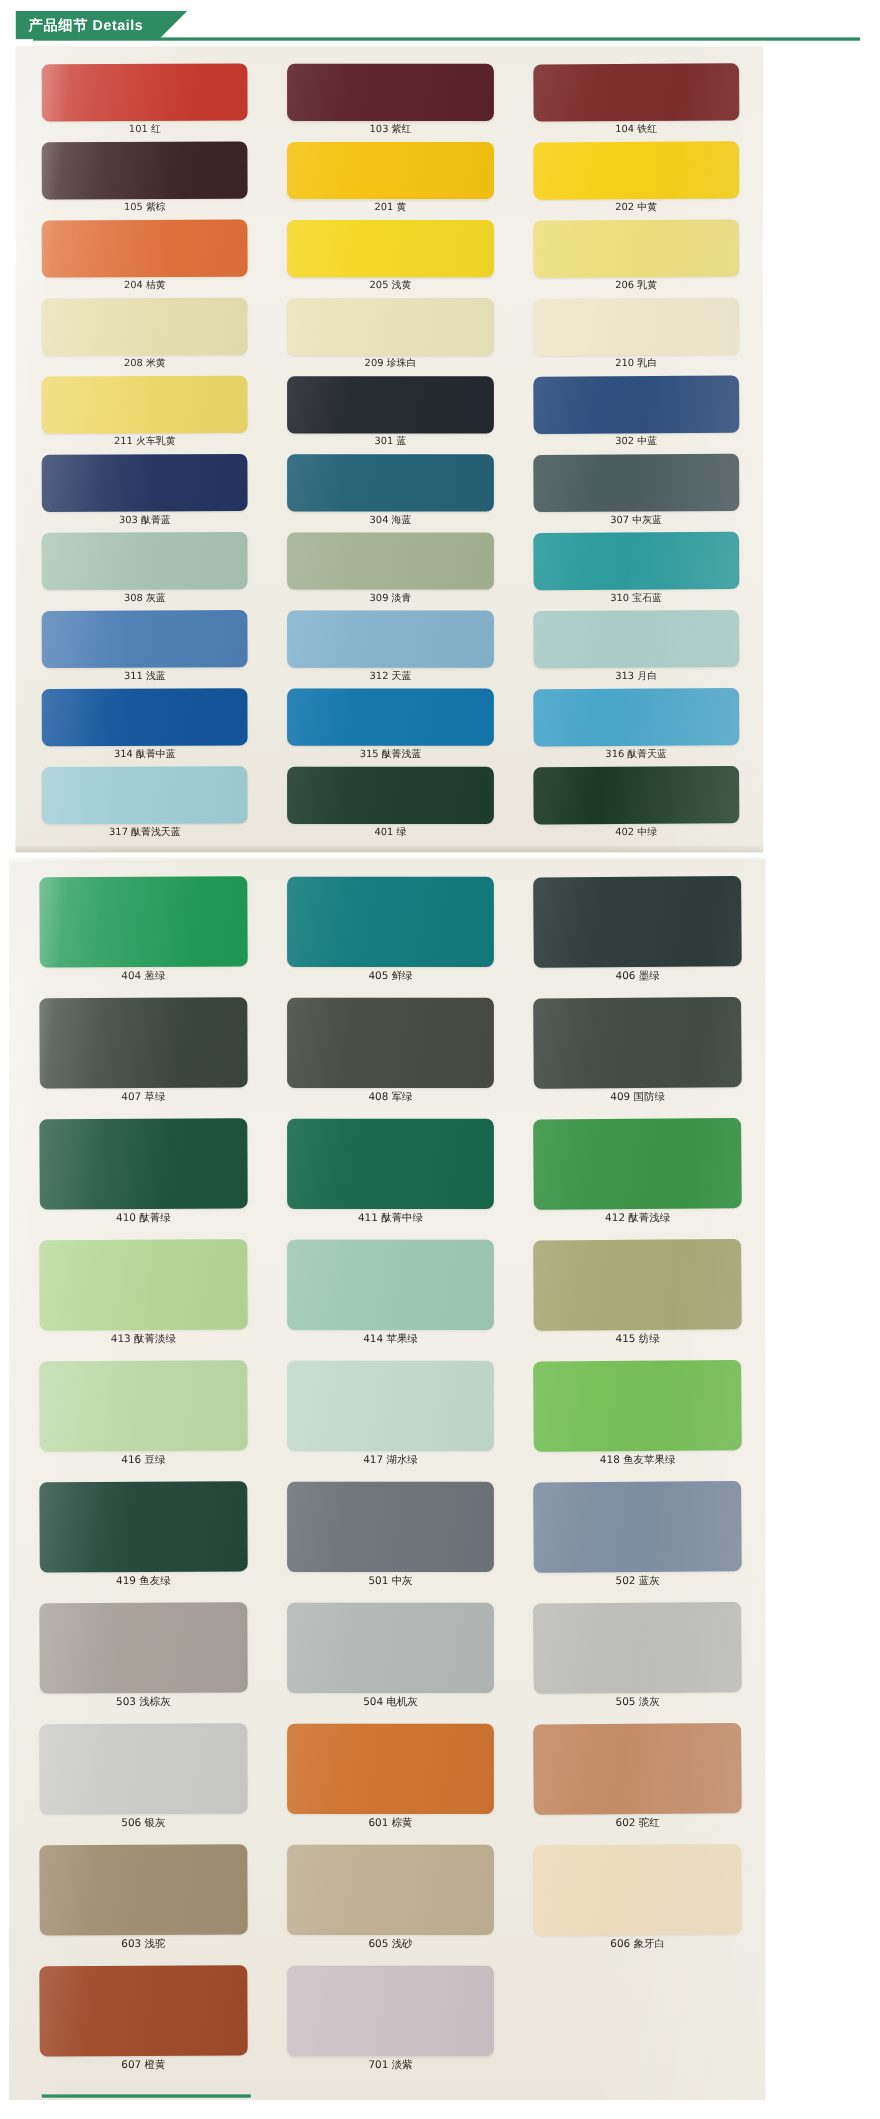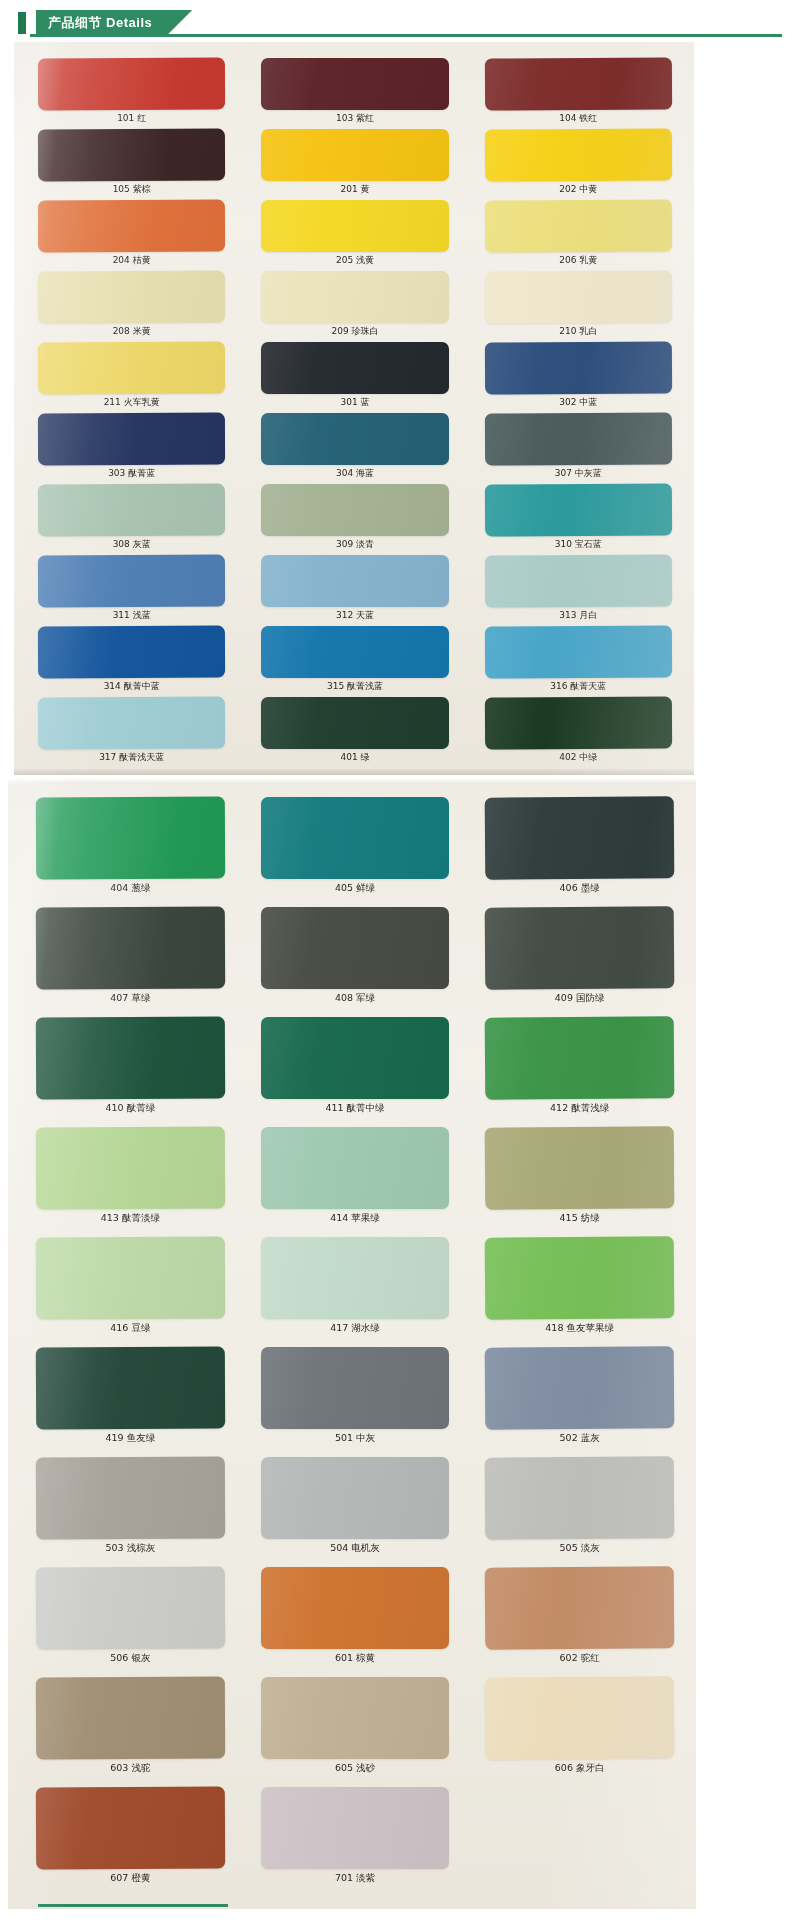--- a/index.html
+++ b/index.html
@@ -23,21 +23,21 @@
     width: 800px; height: 30px;
   }
   .header-bar {
     position: absolute;
     left: 18px; top: 6px;
     width: 8px; height: 22px;
     background: #1f7a52;
   }
   .header-tab {
     position: absolute;
-    left: 36px; top: 4px;
+    left: 14px; top: 4px;
     height: 26px;
     padding: 0 40px 0 12px;
     background: #2e8b62;
     display: flex; align-items: center;
     clip-path: polygon(0 0, 100% 0, calc(100% - 26px) 100%, 0 100%);
   }
   .header-title {
     color: #ffffff;
     font-size: 13px;
     font-weight: bold;

